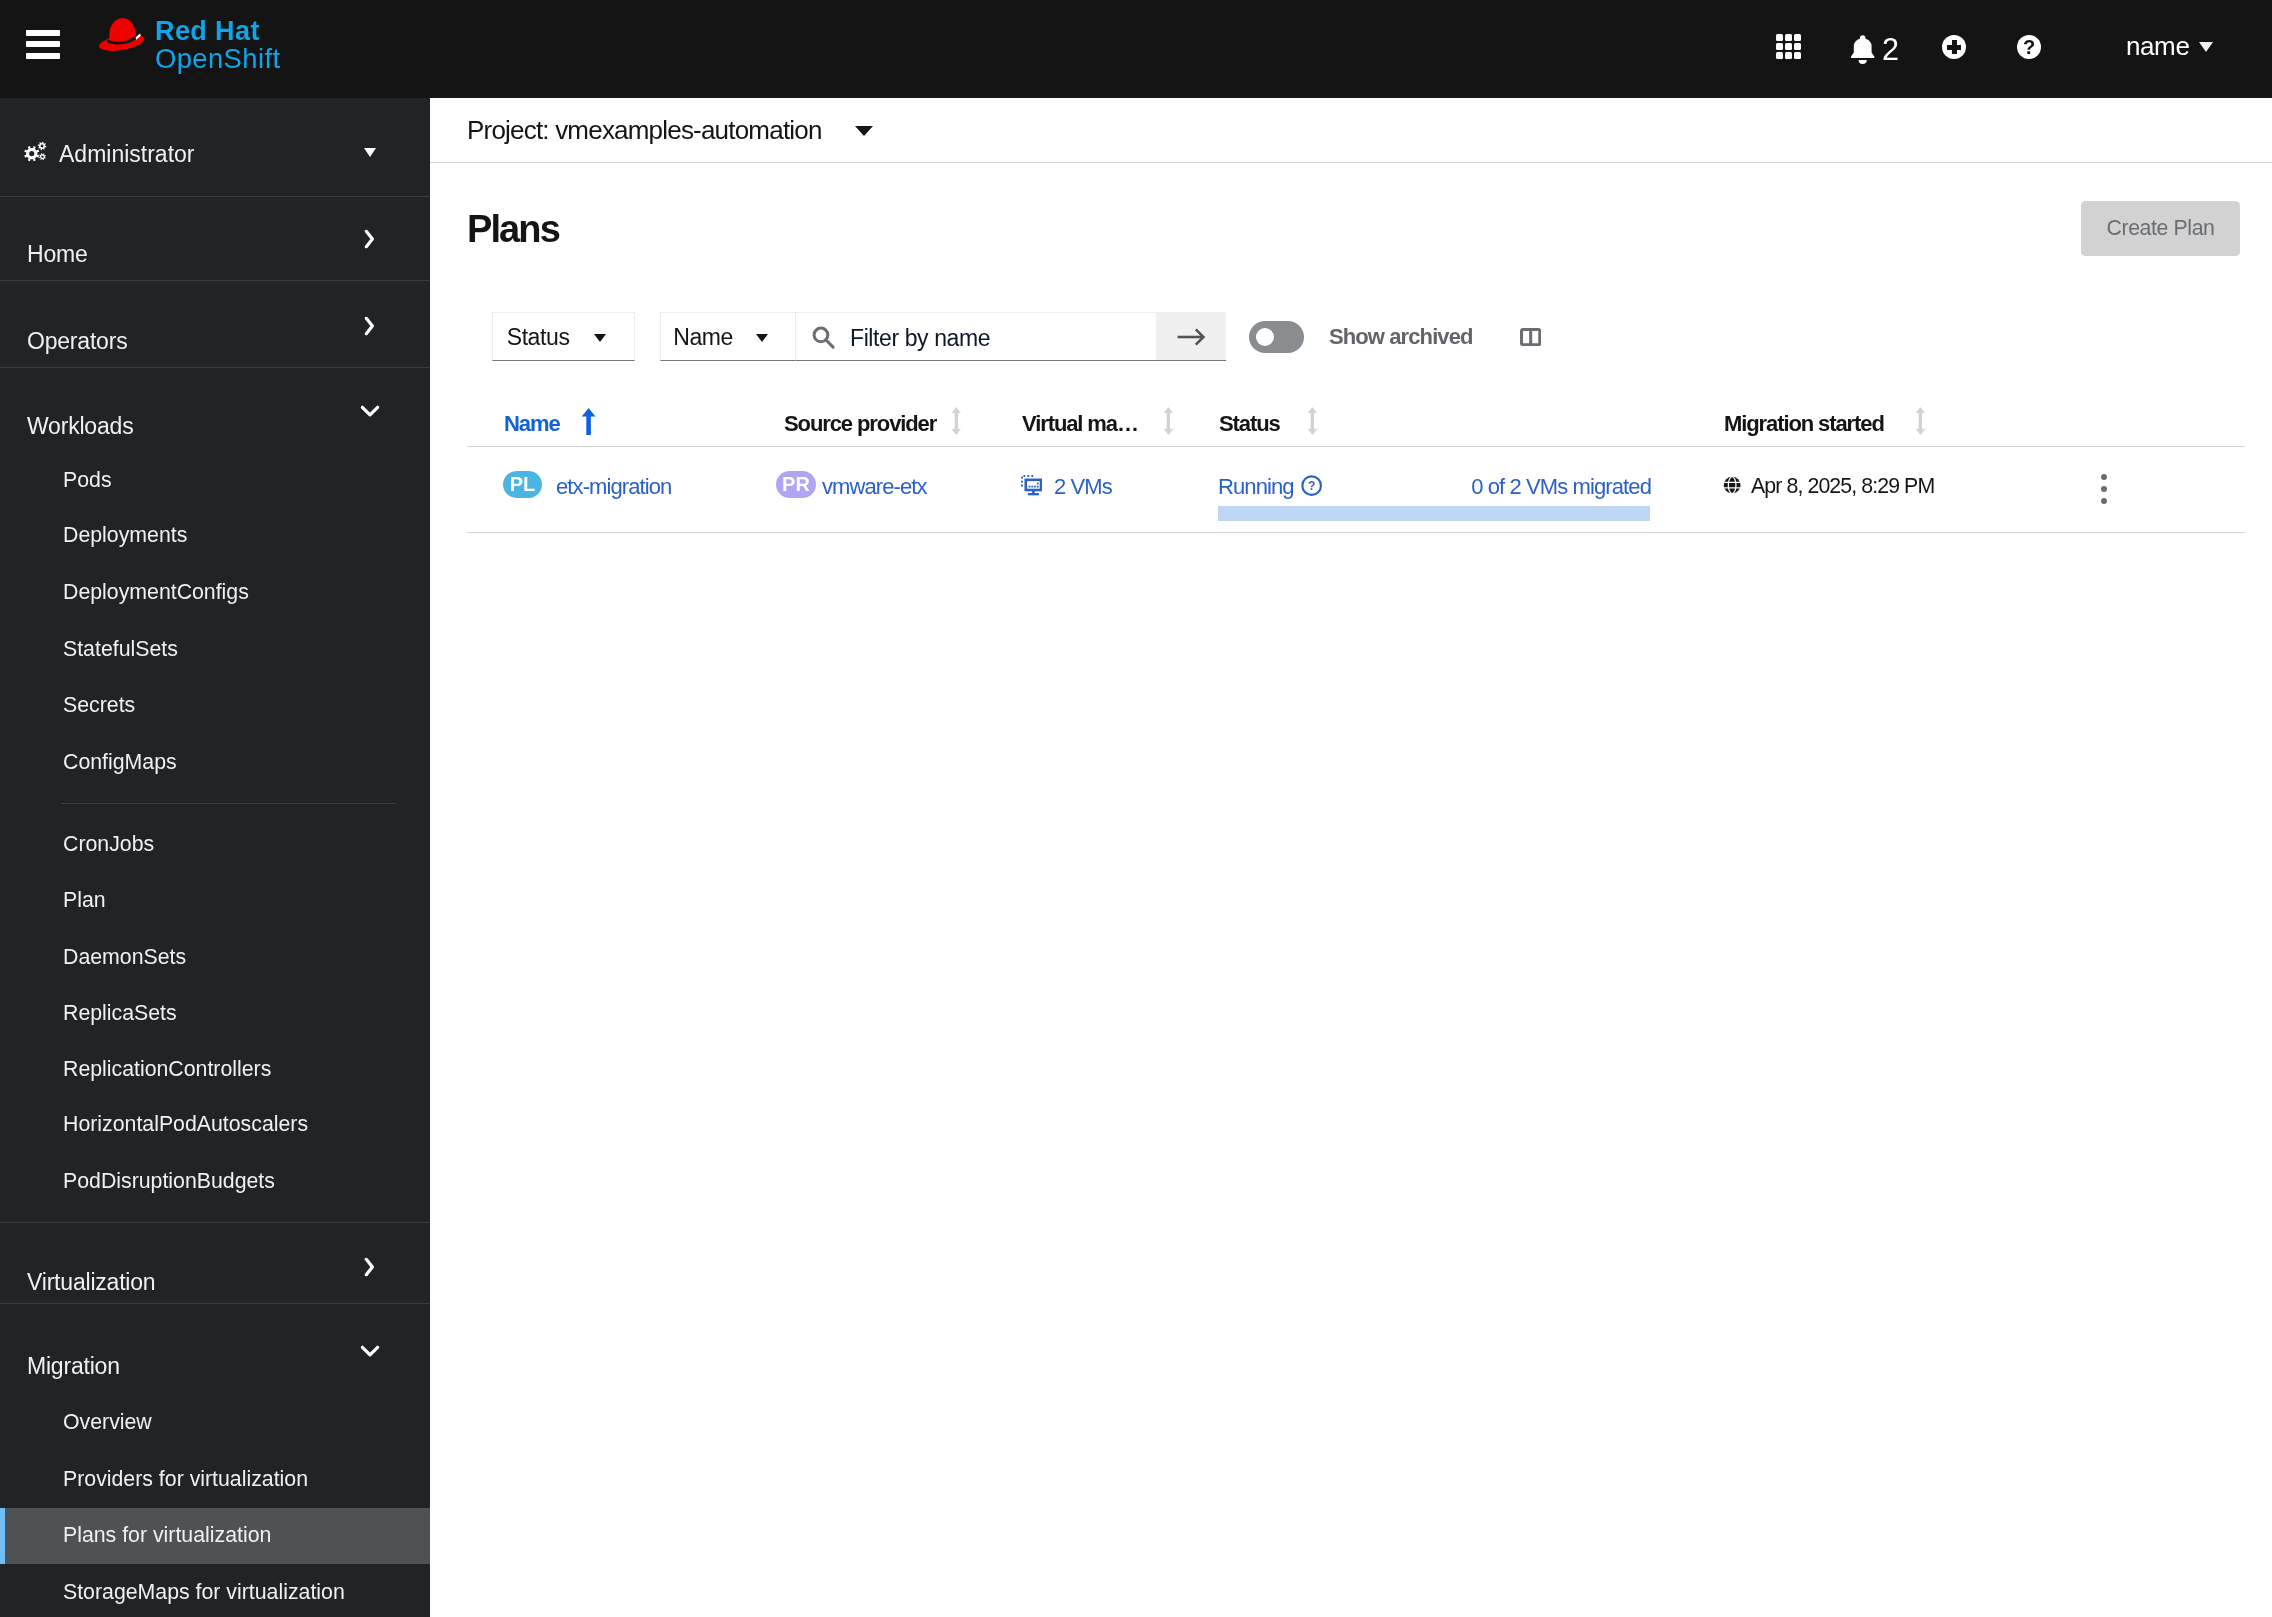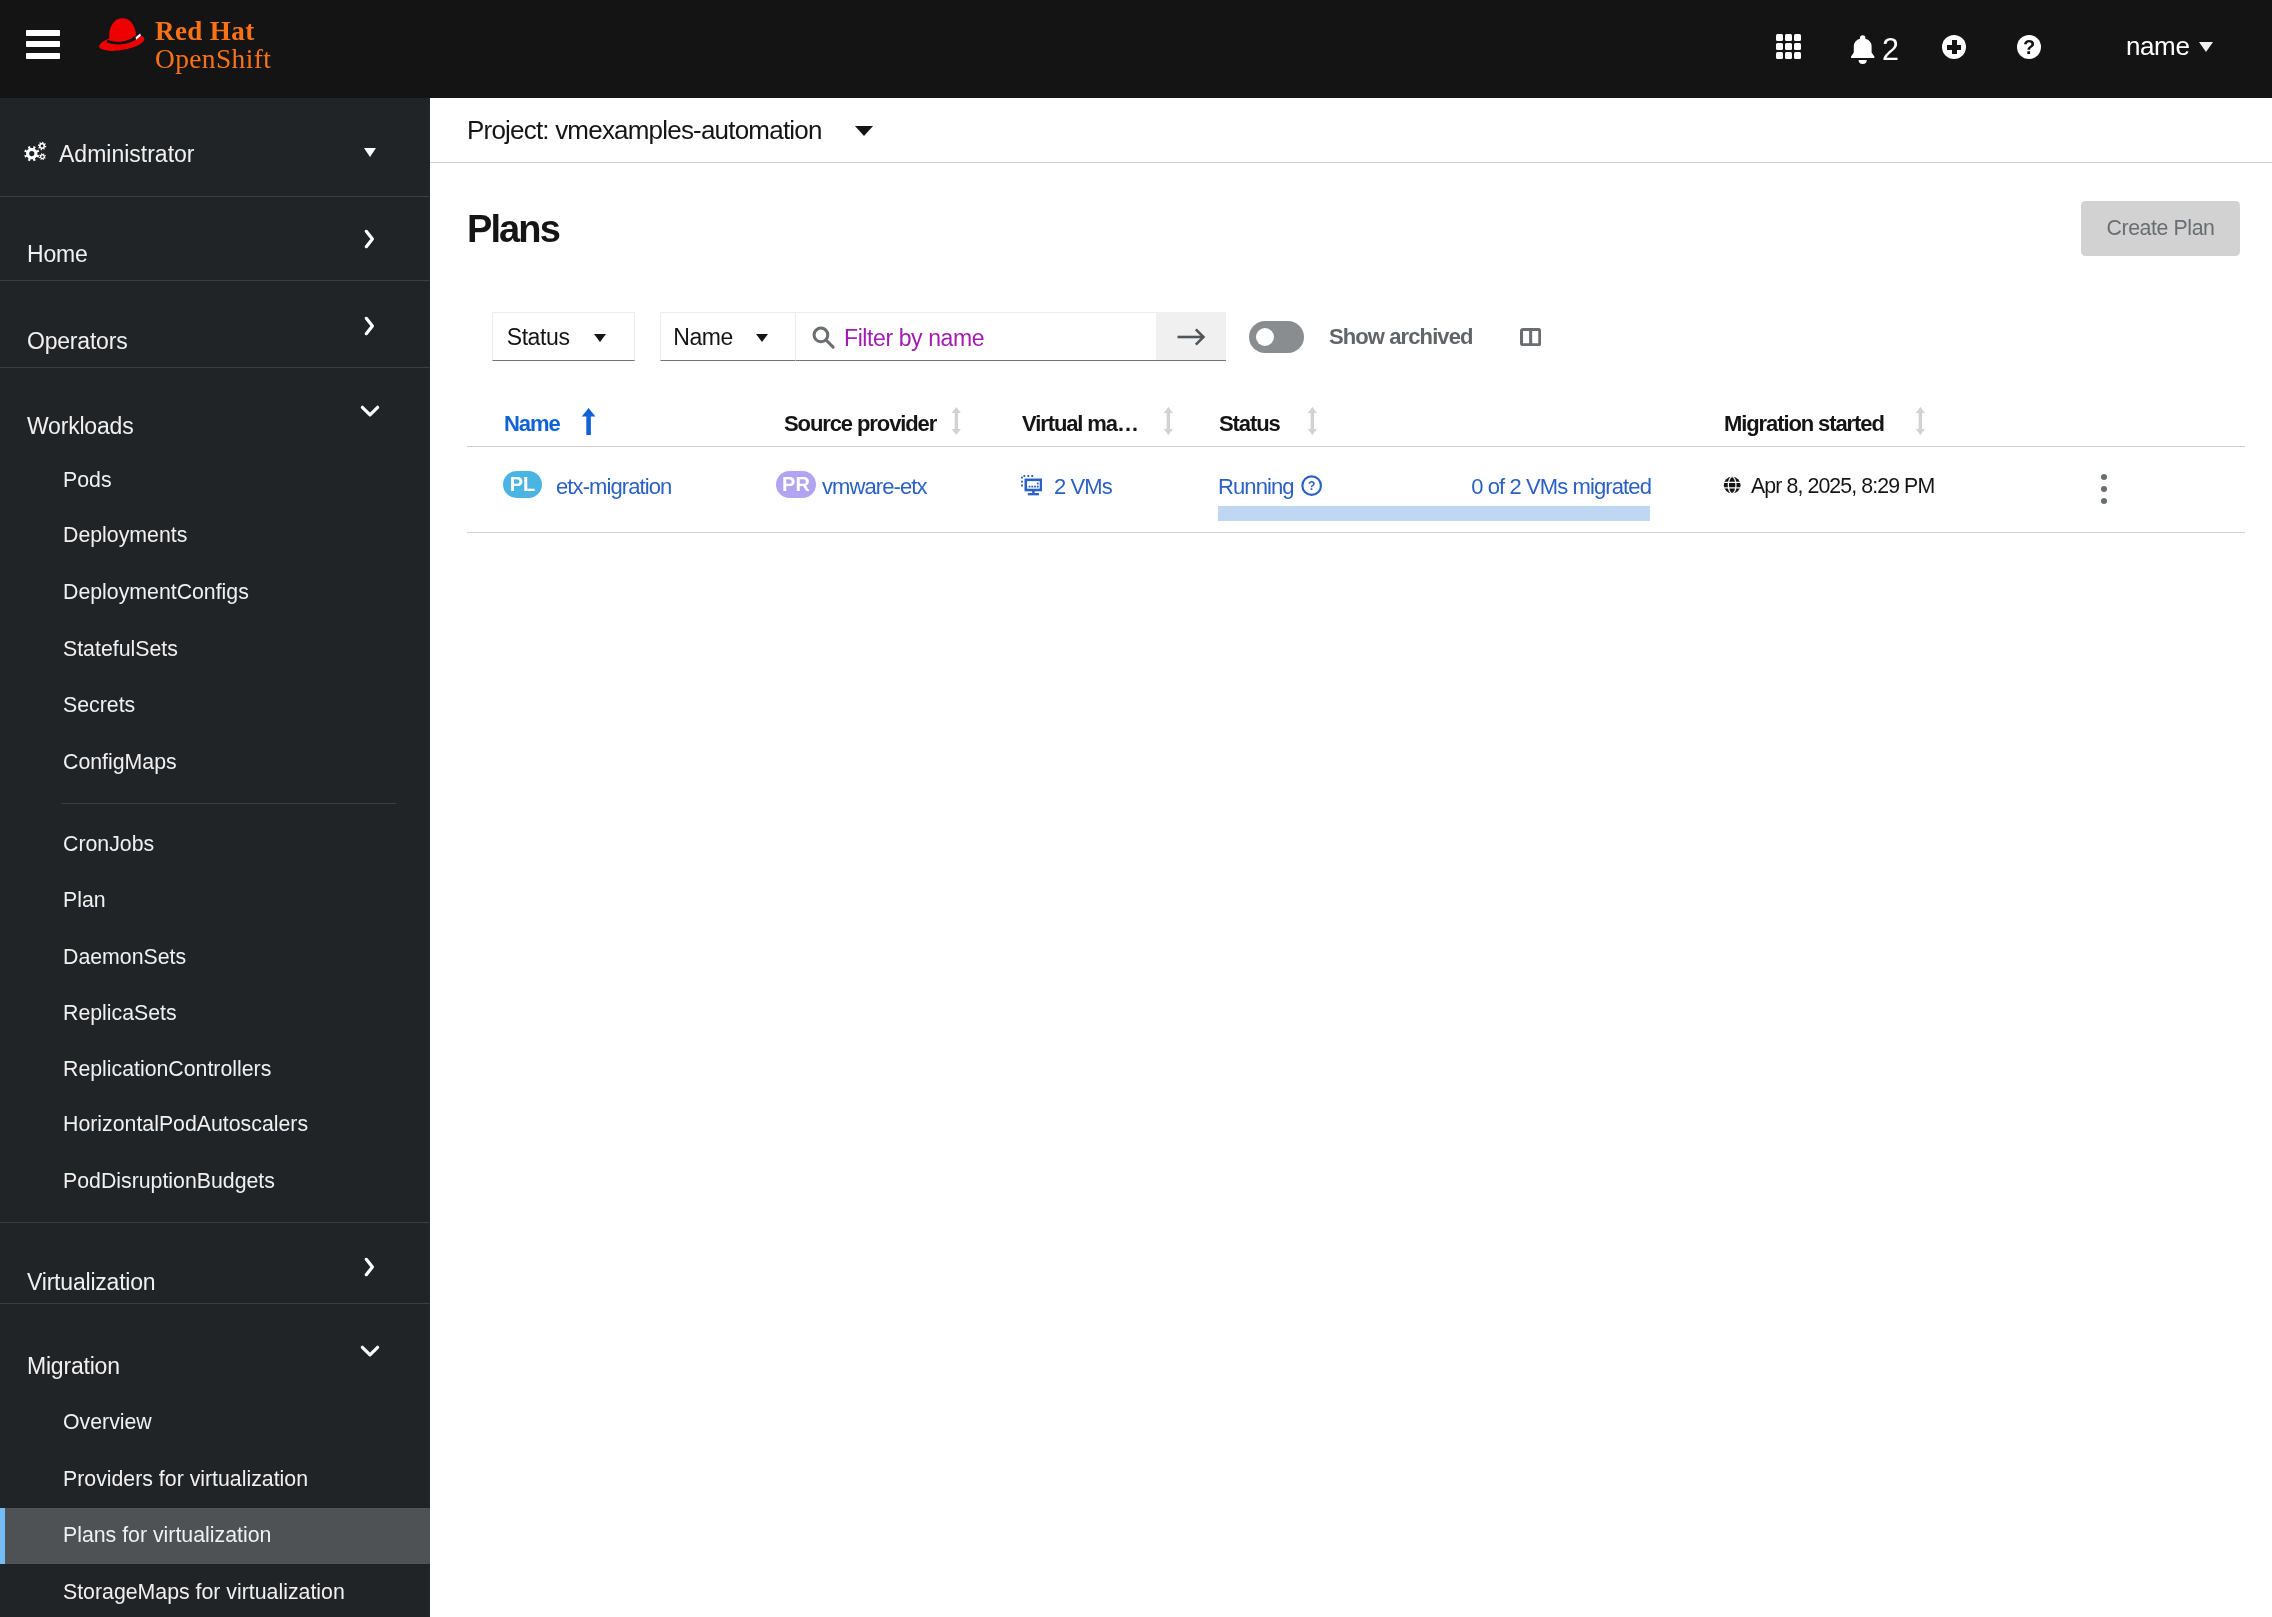--- a/index.html
+++ b/index.html
@@ -4,21 +4,21 @@
 <style>
 * { margin:0; padding:0; box-sizing:border-box; }
 html,body { width:2273px; height:1617px; background:#fff; font-family:"Liberation Sans", sans-serif; }
 #app { position:relative; width:2273px; height:1617px; overflow:hidden; }
 
 
 .masthead { position:absolute; left:0; top:0; width:2273px; height:98px; background:#141414; }
 .burger { position:absolute; left:26px; top:30px; width:34px; }
 .burger div { height:6.1px; background:#fff; border-radius:0.8px; margin-bottom:5.3px; }
 .brand { position:absolute; left:98px; top:14.5px; }
-.brandtext { position:absolute; left:155px; top:18.3px; color:#f97316;font-family:Liberation Serif, serif; }
+.brandtext { position:absolute; left:155px; top:18.3px; color:#0ea5e9; }
 .brandtext .l1 { font-size:27px; font-weight:bold; line-height:27px; letter-spacing:0.4px; }
 .brandtext .l2 { font-size:27.4px; font-weight:400; line-height:28px; letter-spacing:0.4px; }
 .gridicon { position:absolute; left:1776px; top:34px; width:25px; height:25px; display:grid; grid-template-columns:repeat(3,6.9px); grid-template-rows:repeat(3,6.9px); gap:2.3px; }
 .gridicon div { background:#fff; border-radius:1.5px; }
 .bell { position:absolute; left:1849px; top:33px; }
 .bellnum { position:absolute; left:1882px; top:32px; color:#fff; font-size:30.5px; }
 .pluscircle { position:absolute; left:1942px; top:35px; width:24.4px; height:24.4px; background:#fff; border-radius:50%; }
 .pluscircle::before { content:""; position:absolute; left:5.3px; top:10px; width:13.7px; height:4.6px; background:#141414; }
 .pluscircle::after { content:""; position:absolute; left:10px; top:5.3px; width:4.6px; height:13.7px; background:#141414; }
 .qcircle { position:absolute; left:2017px; top:35px; width:24.4px; height:24.4px; background:#fff; border-radius:50%; color:#141414; font-size:20px; font-weight:bold; text-align:center; line-height:24.4px; }
@@ -49,21 +49,21 @@
 
 .selbox { position:absolute; top:214px; height:49px; background:#fff; border:0.8px solid #ededed; border-bottom:1.5px solid #72767b; font-size:23px; letter-spacing:-0.4px; color:#151515; }
 .selbox .bcaret { position:absolute; width:0; height:0; border-left:6.9px solid transparent; border-right:6.9px solid transparent; border-top:8.4px solid #151515; }
 #status-sel { left:62px; width:143px; }
 #status-sel .lbl { position:absolute; left:13.7px; top:10.7px; }
 #status-sel .bcaret { left:101px; top:20.6px; }
 #name-sel { left:230px; width:136px; }
 #name-sel .lbl { position:absolute; left:12.2px; top:10.7px; }
 #name-sel .bcaret { left:95px; top:20.6px; }
 .filterbox { position:absolute; left:366px; top:214px; width:360px; height:49px; background:#fff; border-top:0.8px solid #ededed; border-bottom:1.5px solid #72767b; }
-.filterbox .ph { position:absolute; left:48px; top:12.2px; font-size:23px; letter-spacing:-0.4px; color:#a21caf; }
+.filterbox .ph { position:absolute; left:54px; top:12.2px; font-size:23px; letter-spacing:-0.4px; color:#0f172a; }
 .arrowbtn { position:absolute; left:726px; top:214px; width:70px; height:49px; background:#f0f0f0; border-bottom:1.5px solid #72767b; }
 .toggle { position:absolute; left:819px; top:223px; width:55px; height:32px; background:#8a8d90; border-radius:16px; }
 .toggle::before { content:""; position:absolute; left:6.9px; top:6.9px; width:18.3px; height:18.3px; background:#fff; border-radius:50%; }
 .showarch { position:absolute; left:899px; top:226px; font-size:22px; letter-spacing:-0.9px; font-weight:bold; color:#61656a; }
 .colicon { position:absolute; left:1090px; top:230px; }
 
 
 .thead { position:absolute; top:313px; font-size:22px; letter-spacing:-1.1px; font-weight:bold; color:#151515; }
 .sorticon { position:absolute; top:309px; }
 .thr { position:absolute; left:37px; top:348px; width:1778px; height:0.8px; background:#d2d2d2; }

